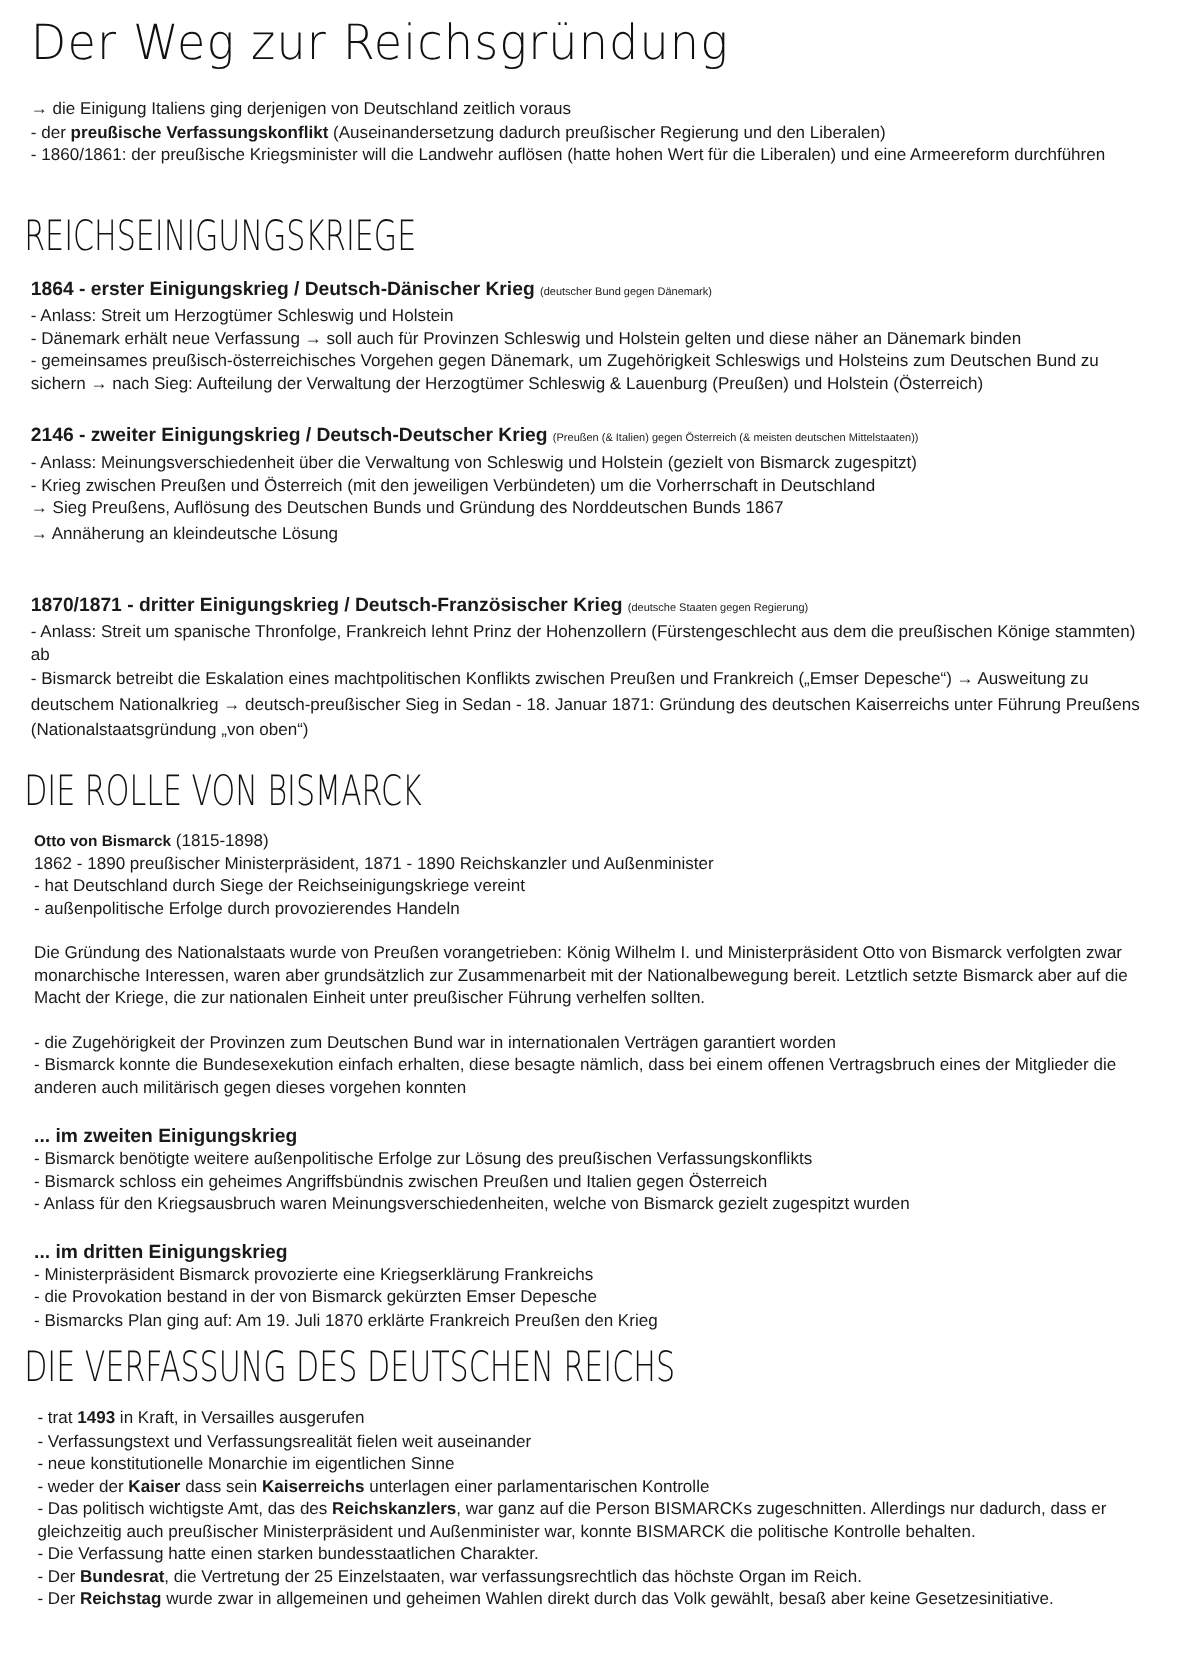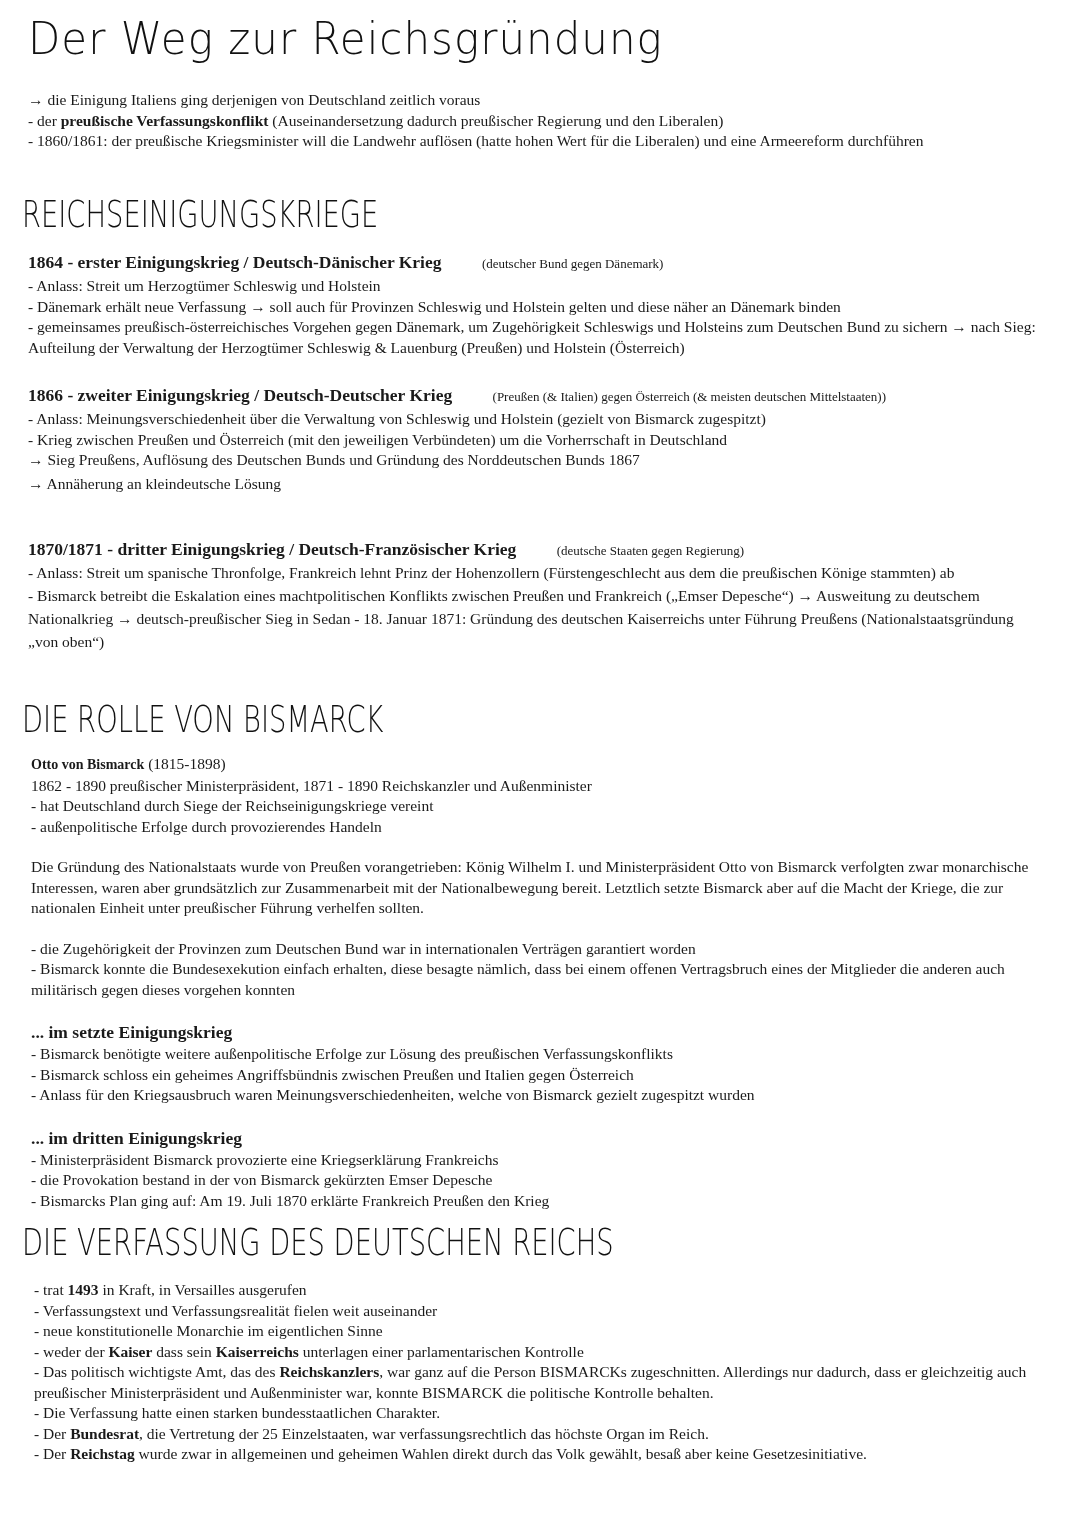--- a/index.html
+++ b/index.html
@@ -12,24 +12,24 @@
     font-family: "DejaVu Sans", sans-serif; font-size: 42px; font-weight: 300;
     letter-spacing: 1px; color: #111; transform: scaleY(1.05);
   }
   .h2 {
     position: absolute; left: 22px;
     font-family: "DejaVu Sans", sans-serif; font-weight: 200;
     font-size: 38px; letter-spacing: 0px; color: #111;
     transform: scaleX(0.72); transform-origin: left center;
   }
   .block { position: absolute; left: 28px; right: 40px; font-size: 15.5px; line-height: 20.5px; }
-  .block p { margin: 0; font-family: Liberation Serif, serif; }
+  .block p { margin: 0; }
   .block b { font-weight: bold; }
   .sub { font-size: 17.5px; font-weight: bold; line-height: 24px; }
-  .sub span.n { font-weight: normal; font-size: 13px; margin-left: 36px; }
+  .sub span.n { font-weight: normal; font-size: 10px; }
   .gap { height: 20px; }
 </style>
 </head>
 <body>
 
 <div class="title">Der Weg zur Reichsgründung</div>
 
 <div class="block" style="top:90px;">
   <p>→ die Einigung Italiens ging derjenigen von Deutschland zeitlich voraus</p>
   <p><span>- der </span><b>preußische Verfassungskonflikt</b><span> (Auseinandersetzung dadurch preußischer Regierung und den Liberalen)</span></p>
@@ -39,21 +39,21 @@
 <div class="h2" style="top:192px;">REICHSEINIGUNGSKRIEGE</div>
 
 <div class="block" style="top:250px;">
   <p class="sub"><span>1864 - erster Einigungskrieg / Deutsch-Dänischer Krieg</span> <span class="n">(deutscher Bund gegen Dänemark)</span></p>
   <p>- Anlass: Streit um Herzogtümer Schleswig und Holstein</p>
   <p>- Dänemark erhält neue Verfassung → soll auch für Provinzen Schleswig und Holstein gelten und diese näher an Dänemark binden</p>
   <p>- gemeinsames preußisch-österreichisches Vorgehen gegen Dänemark, um Zugehörigkeit Schleswigs und Holsteins zum Deutschen Bund zu sichern → nach Sieg: Aufteilung der Verwaltung der Herzogtümer Schleswig &amp; Lauenburg (Preußen) und Holstein (Österreich)</p>
 </div>
 
 <div class="block" style="top:383px;">
-  <p class="sub"><span>1866 - zweiter Einigungskrieg / Deutsch-Deutscher Krieg</span> <span class="n">(Preußen (&amp; Italien) gegen Österreich (&amp; meisten deutschen Mittelstaaten))</span></p>
+  <p class="sub"><span>2146 - zweiter Einigungskrieg / Deutsch-Deutscher Krieg</span> <span class="n">(Preußen (&amp; Italien) gegen Österreich (&amp; meisten deutschen Mittelstaaten))</span></p>
   <p>- Anlass: Meinungsverschiedenheit über die Verwaltung von Schleswig und Holstein (gezielt von Bismarck zugespitzt)</p>
   <p>- Krieg zwischen Preußen und Österreich (mit den jeweiligen Verbündeten) um die Vorherrschaft in Deutschland</p>
   <p>→ Sieg Preußens, Auflösung des Deutschen Bunds und Gründung des Norddeutschen Bunds 1867</p>
   <p style="margin-top:3px">→ Annäherung an kleindeutsche Lösung</p>
 </div>
 
 <div class="block" style="top:537px;">
   <p class="sub"><span>1870/1871 - dritter Einigungskrieg / Deutsch-Französischer Krieg</span> <span class="n">(deutsche Staaten gegen Regierung)</span></p>
   <p>- Anlass: Streit um spanische Thronfolge, Frankreich lehnt Prinz der Hohenzollern (Fürstengeschlecht aus dem die preußischen Könige stammten) ab</p>
   <p style="line-height:23px">- Bismarck betreibt die Eskalation eines machtpolitischen Konflikts zwischen Preußen und Frankreich („Emser Depesche“) → Ausweitung zu deutschem Nationalkrieg → deutsch-preußischer Sieg in Sedan - 18. Januar 1871: Gründung des deutschen Kaiserreichs unter Führung Preußens (Nationalstaatsgründung „von oben“)</p>
@@ -65,21 +65,21 @@
   <p><b style="font-size:14px">Otto von Bismarck</b> <span>(1815-1898)</span></p>
   <p>1862 - 1890 preußischer Ministerpräsident, 1871 - 1890 Reichskanzler und Außenminister</p>
   <p>- hat Deutschland durch Siege der Reichseinigungskriege vereint</p>
   <p>- außenpolitische Erfolge durch provozierendes Handeln</p>
   <div class="gap"></div>
   <p>Die Gründung des Nationalstaats wurde von Preußen vorangetrieben: König Wilhelm I. und Ministerpräsident Otto von Bismarck verfolgten zwar monarchische Interessen, waren aber grundsätzlich zur Zusammenarbeit mit der Nationalbewegung bereit. Letztlich setzte Bismarck aber auf die Macht der Kriege, die zur nationalen Einheit unter preußischer Führung verhelfen sollten.</p>
   <div class="gap"></div>
   <p>- die Zugehörigkeit der Provinzen zum Deutschen Bund war in internationalen Verträgen garantiert worden</p>
   <p>- Bismarck konnte die Bundesexekution einfach erhalten, diese besagte nämlich, dass bei einem offenen Vertragsbruch eines der Mitglieder die anderen auch militärisch gegen dieses vorgehen konnten</p>
   <div class="gap"></div>
-  <p class="sub">... im setzte Einigungskrieg</p>
+  <p class="sub">... im zweiten Einigungskrieg</p>
   <p>- Bismarck benötigte weitere außenpolitische Erfolge zur Lösung des preußischen Verfassungskonflikts</p>
   <p>- Bismarck schloss ein geheimes Angriffsbündnis zwischen Preußen und Italien gegen Österreich</p>
   <p>- Anlass für den Kriegsausbruch waren Meinungsverschiedenheiten, welche von Bismarck gezielt zugespitzt wurden</p>
   <div class="gap"></div>
   <p class="sub">... im dritten Einigungskrieg</p>
   <p>- Ministerpräsident Bismarck provozierte eine Kriegserklärung Frankreichs</p>
   <p>- die Provokation bestand in der von Bismarck gekürzten Emser Depesche</p>
   <p>- Bismarcks Plan ging auf: Am 19. Juli 1870 erklärte Frankreich Preußen den Krieg</p>
 </div>
 

